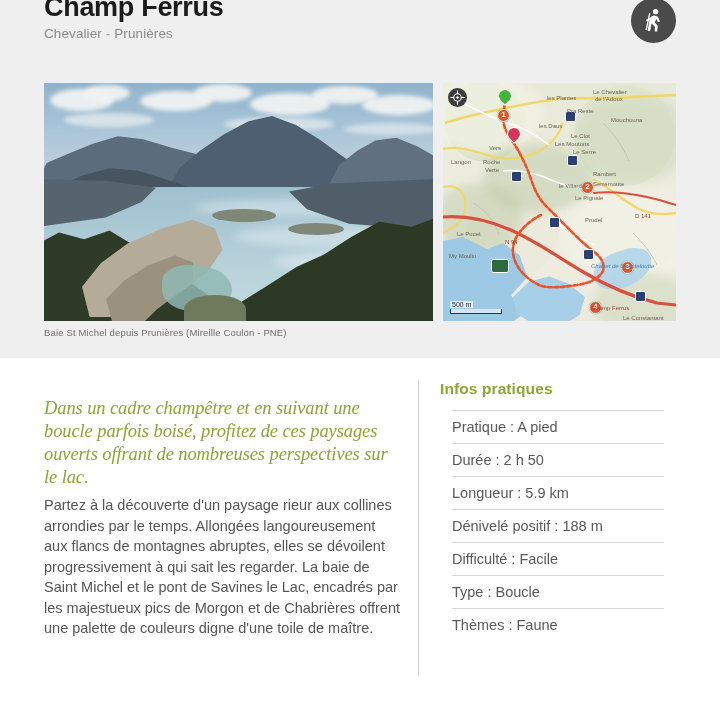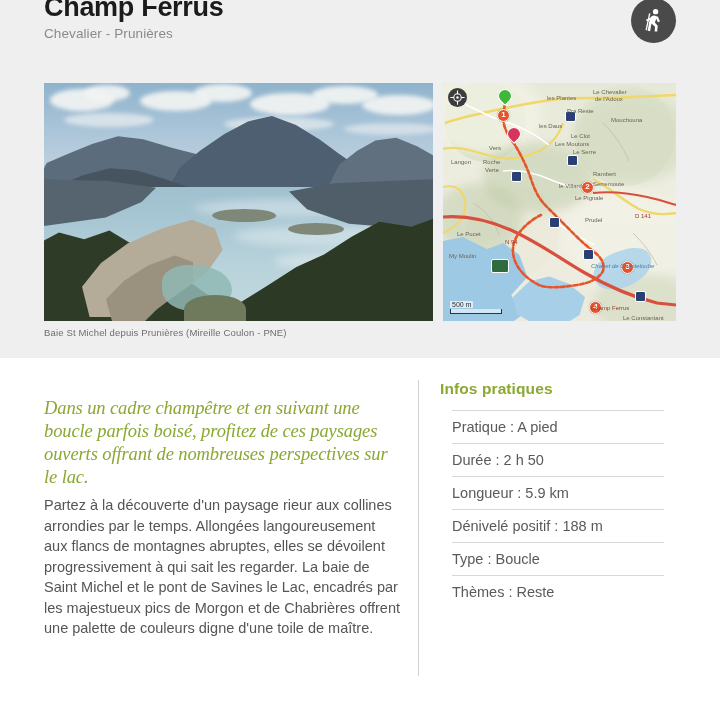--- a/index.html
+++ b/index.html
@@ -560,18 +560,19 @@
 
     <div class="divider-v"></div>
 
     <div class="info-col">
       <h2 class="info-title">Infos pratiques</h2>
       <ul class="info-list" id="info-list">
           <li class="info-item">Pratique : A pied</li>
           <li class="info-item">Durée : 2 h 50</li>
           <li class="info-item">Longueur : 5.9 km</li>
           <li class="info-item">Dénivelé positif : 188 m</li>
+          <li class="info-item">Difficulté : Facile</li>
           <li class="info-item">Type : Boucle</li>
-          <li class="info-item">Thèmes : Reste</li>
+          <li class="info-item">Thèmes : Faune</li>
         </ul>
     </div>
   </div>
 </div>
 
 </body></html>

